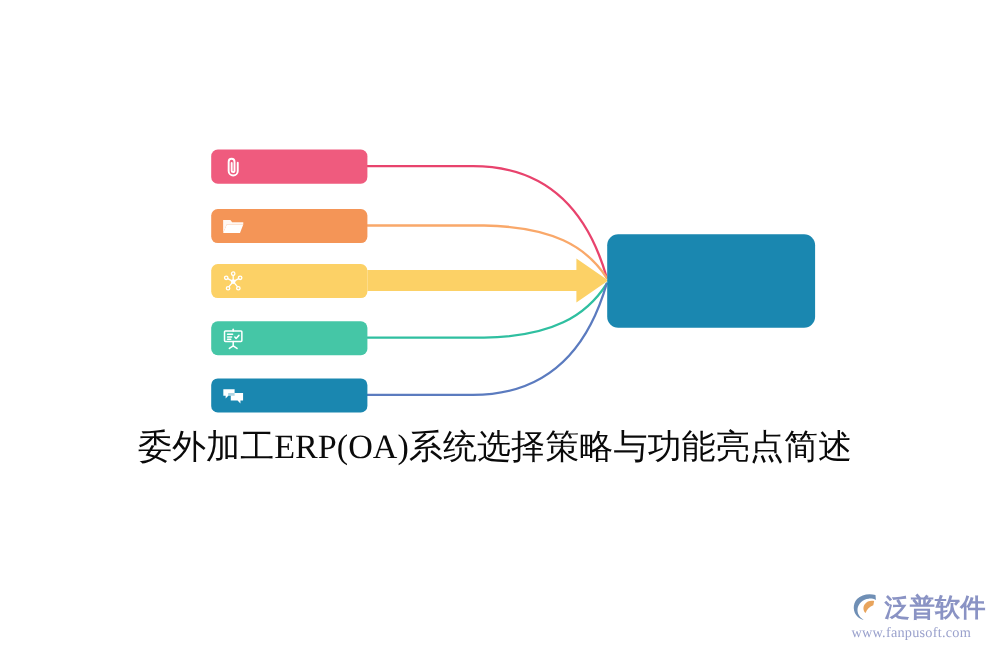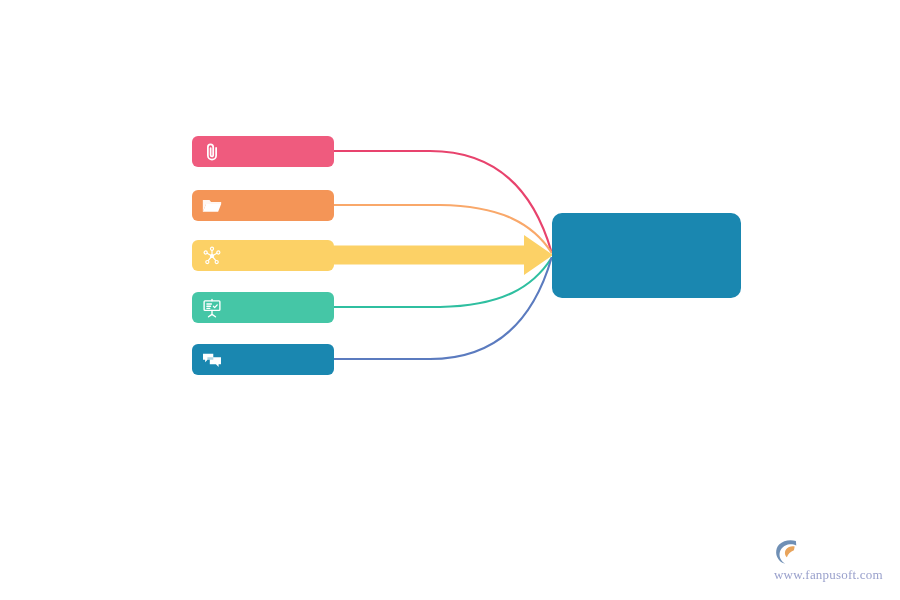--- a/index.html
+++ b/index.html
@@ -205,24 +205,26 @@
           <path d="M9.6 9.1h12.2v7.4h-2.6v3l-2.9-3H9.6z" fill="#ffffff"></path>
           <path d="M9.6 9.1h3.8v2.6H7.1l-.1.1V9.1z" fill="#1a87b0" opacity="0.35"></path>
         </svg>
       </span>
     </div>
 
     <div class="target-node" style="background:#1a87b0;"></div>
 
   </div>
 
+  <div class="title">委外加工ERP(OA)系统选择策略与功能亮点简述</div>
 
   <div class="watermark">
     <div class="wm-row">
       <svg class="wm-mark" viewBox="0 0 32 32">
         <path d="M25.5 4.2C19.6 2.4 12 3.4 7.6 8.1 3.1 12.9 3.4 21 8.4 25.5c1.6 1.5 3.6 2.4 5.6 2.8-4-2.2-6.4-6.3-5.9-10.7.6-5.3 5.2-9.4 10.9-9.9 2.5-.2 4.9.3 6.9 1.3z" fill="#6f8fb5"></path>
         <path d="M24.2 10.1c-3.4-.8-7.1.3-9.1 3-2 2.7-1.6 6.5.8 8.6 1.1-3.5 3.9-6.3 7.5-7.6z" fill="#e8a45c"></path>
       </svg>
+      <span class="wm-name">泛普软件</span>
     </div>
     <div class="wm-url">www.fanpusoft.com</div>
   </div>
 
 </div>
 
 </body></html>

